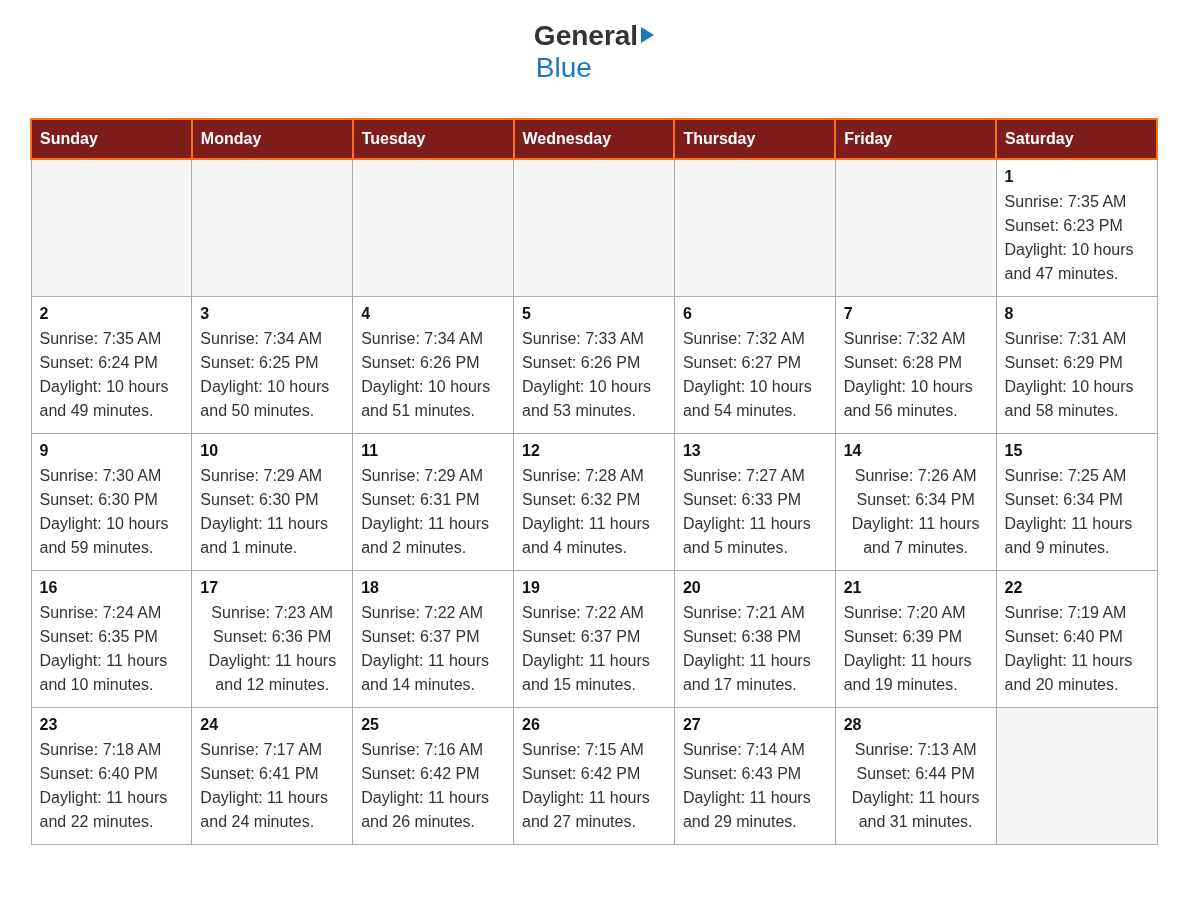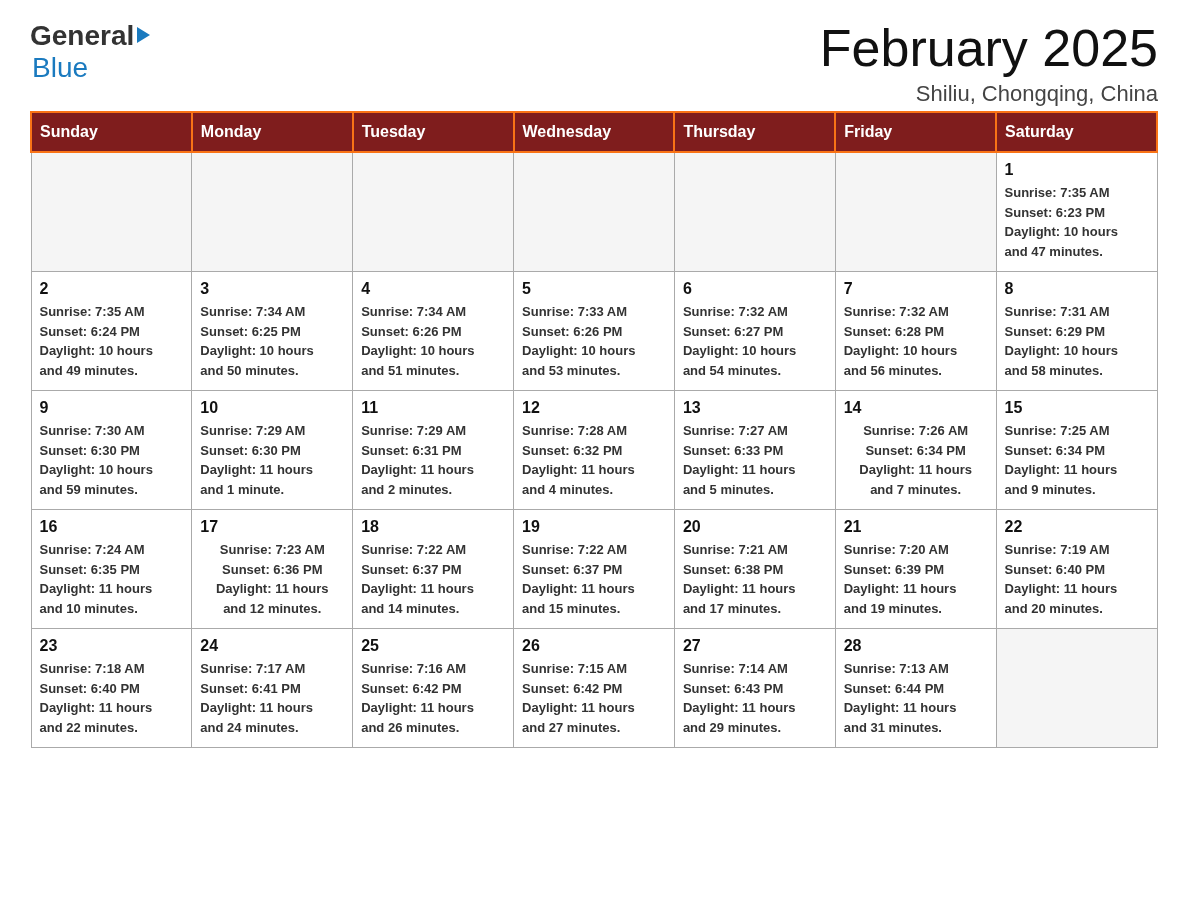--- a/index.html
+++ b/index.html
@@ -7,22 +7,23 @@
       font-family: Arial, Helvetica, sans-serif;
       background: #fff;
       color: #333;
       width: 1188px;
       min-height: 918px;
       padding: 20px 30px 30px 30px;
     }
     .header {
       display: flex;
       justify-content: space-between;
-      align-items: flex-start;
-      margin-bottom: 4px;
+      align-items: center;
+      margin-bottom: 34px;
+      flex-direction: column;
     }
     .logo {
       display: flex;
       flex-direction: column;
       align-items: flex-start;
     }
     .title-section {
       text-align: right;
     }
     .month-title {
@@ -62,24 +63,23 @@
     .calendar tbody tr td.empty {
       background: #f5f5f5;
     }
     .day-number {
       font-size: 16px;
       font-weight: bold;
       margin-bottom: 4px;
       color: #111;
     }
     .day-info {
-      font-size: 13px;
+      font-size: 16px;
       color: #333;
       line-height: 1.5;
-      font-weight: bold;
     }
     
     .logo-row {
       display: flex;
       align-items: center;
     }
     .logo-text-general {
       font-size: 28px;
       font-weight: bold;
       color: #333;
@@ -109,24 +109,20 @@
 <div class="header">
   <div class="logo">
     <div class="logo-row">
       <span class="logo-text-general">General</span>
         <span class="arrow-right"></span>
     </div>
     <div>
       <span class="logo-text-blue">Blue</span>
     </div>
   </div>
-  <div class="title-section">
-    <div class="month-title">February 2025</div>
-    <div class="subtitle">Shiliu, Chongqing, China</div>
-  </div>
 </div>
 
 <table class="calendar">
   <thead>
     <tr>
     <th>Sunday</th>
         <th>Monday</th>
         <th>Tuesday</th>
         <th>Wednesday</th>
         <th>Thursday</th>
@@ -334,21 +330,21 @@
         </td>
         <td>
           <div class="day-number">27</div>
           <div class="day-info" style="white-space: pre-line;">Sunrise: 7:14 AM
 Sunset: 6:43 PM
 Daylight: 11 hours
 and 29 minutes.</div>
         </td>
         <td>
           <div class="day-number">28</div>
-          <div class="day-info" style="white-space: pre-line;">Sunrise: 7:13 AM
+          <div class="day-info" style="white-space: pre-line; text-align: center;">Sunrise: 7:13 AM
 Sunset: 6:44 PM
 Daylight: 11 hours
 and 31 minutes.</div>
         </td>
         <td class="empty"></td>
       </tr>
     </tbody>
 </table>
 
 </body></html>

